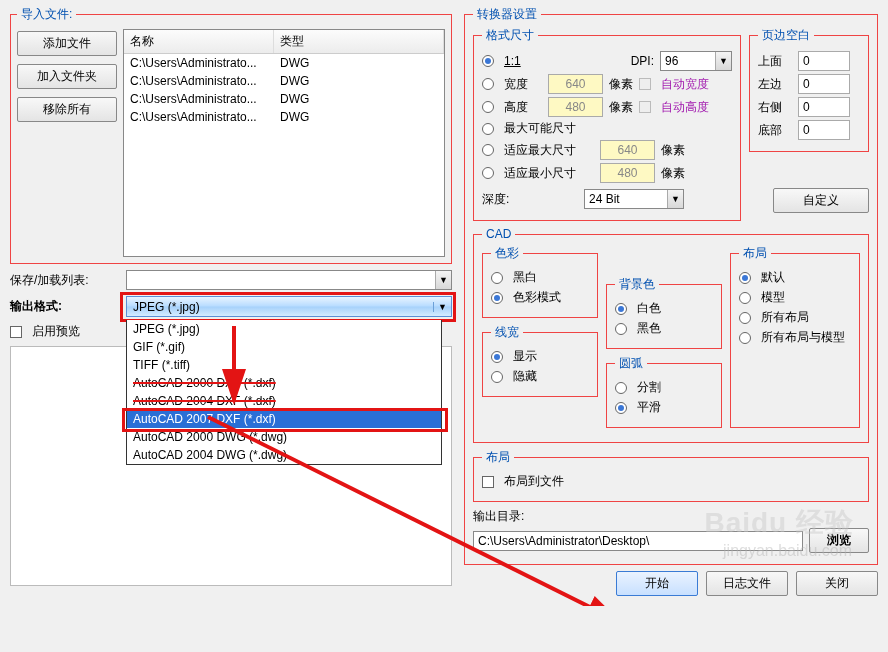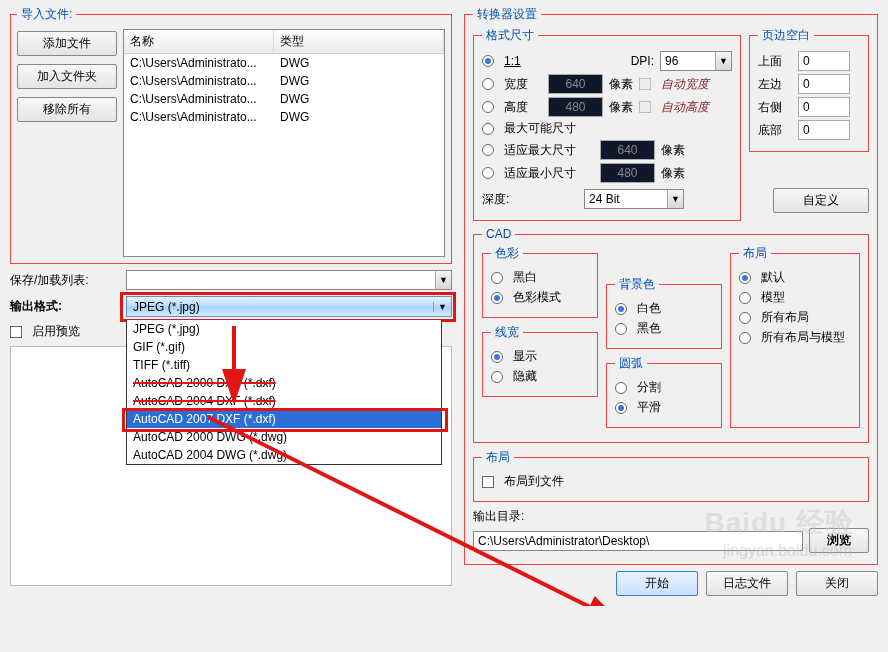--- a/index.html
+++ b/index.html
@@ -3,22 +3,22 @@
 <meta charset="utf-8">
 <style>
 * { box-sizing: border-box; font-family: "Microsoft YaHei", "SimSun", sans-serif; font-size: 12px; }
 body { margin: 0; padding: 6px 10px 10px 10px; background: #f0f0f0; color: #000; width: 888px; }
 .btn { background: linear-gradient(#f8f8f8,#e4e4e4); border: 1px solid #888; border-radius: 2px; padding: 3px 0; text-align: center; cursor: pointer; }
 fieldset { border: 1px solid #ef4444; margin: 0 0 6px 0; padding: 4px 8px 8px 8px; }
 legend { padding: 0 4px; color:#0050b0; }
 .flex { display:flex; }
 .col { display:flex; flex-direction:column; }
 input[type=text].num { width:52px; height:20px; border:1px solid #aaa; padding:1px 4px; text-align:left; background:#fff;}
-input[type=text].wide { width:55px; height:20px; border:1px solid #aaa; padding:1px 4px; text-align:center; background:#0f172a; color:#888;}
-.disabled-label { color:#7f1d1d;font-style:italic; }
+input[type=text].wide { width:55px; height:20px; border:1px solid #aaa; padding:1px 4px; text-align:center; background:#fef9c3; color:#888;}
+.disabled-label { color:#a21caf; }
 .combo { display:flex; border:1px solid #888; height:20px; background:#fff; align-items:center; }
 .combo span { flex:1; padding:0 4px;}
 .combo .arrow, .combo .arrow2 { width:16px; text-align:center; background:linear-gradient(#f4f4f4,#d8d8d8); border-left:1px solid #aaa; font-size:9px; line-height:18px;}
 .row { display:flex; align-items:center; gap:6px; margin:3px 0; }
 .tablehdr { display:flex; background:linear-gradient(#fcfcfc,#ececec); border-bottom:1px solid #ccc; }
 .tablehdr div { padding:3px 6px; border-right:1px solid #ddd; }
 .tcell { padding:2px 6px; }
 .filelist { border:1px solid #888; background:#fff; position:relative; height:228px;}
 .dropbox { background:linear-gradient(#e8f3ff,#b8dcff 48%,#a6d1fb 52%,#d4ecff); border:1px solid #5a8fd6; height:21px; display:flex; align-items:center;}
 .dropbox span { flex:1; padding:0 6px;}

